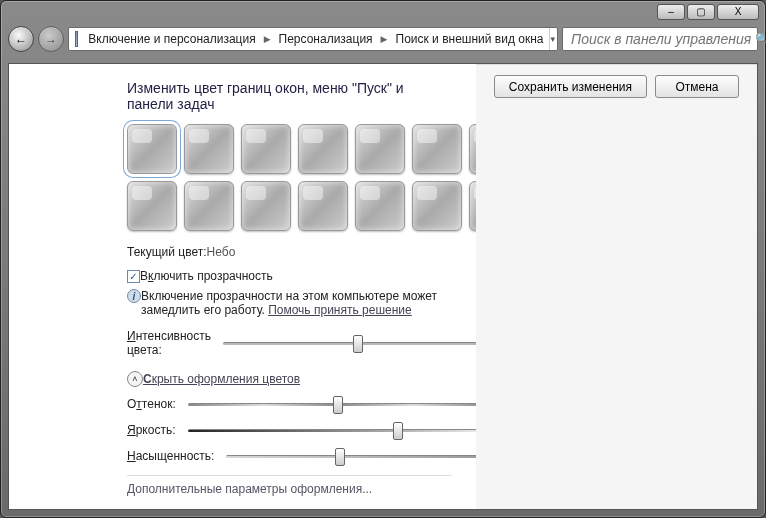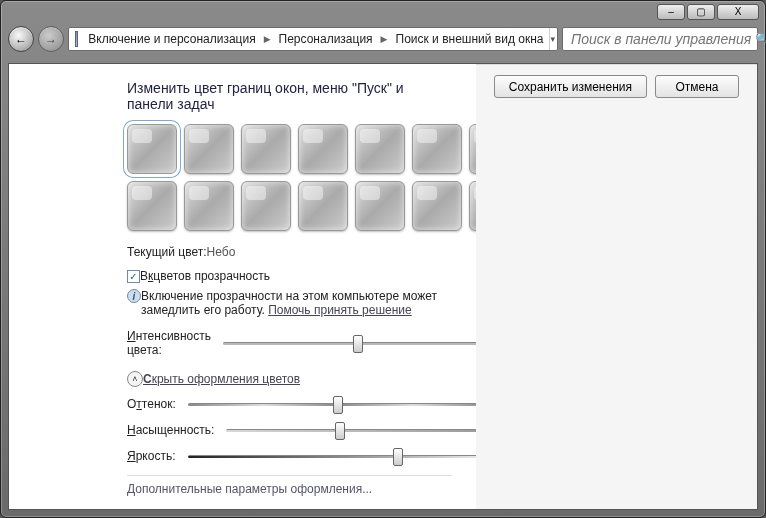--- a/index.html
+++ b/index.html
@@ -312,21 +312,21 @@
       </div>
 
       <div class="row">
         <span class="label">Текущий цвет:</span>
         <span style="color:#555">Небо</span>
       </div>
 
       <div class="row" style="margin-top:10px">
         <span class="checkbox">✓</span>
         <span class="label">
-          <span>В</span><b>к</b><span>цветов прозрачность</span>
+          <span>В</span><b>к</b><span>лючить прозрачность</span>
         </span>
       </div>
 
       <div class="row" style="align-items:flex-start">
         <span class="info-icon">i</span>
         <span style="max-width:480px">
           <span>Включение прозрачности на этом компьютере может замедлить его работу. </span>
           <span class="link">Помочь принять решение</span>
         </span>
       </div>
@@ -353,38 +353,38 @@
           <span>О</span><b>т</b><span>тенок:</span>
         </span>
         <div class="slider">
           <div class="track gradient"></div>
           <div class="thumb" style="left:50%"></div>
         </div>
       </div>
 
       <div class="slider-row">
         <span class="slabel">
+          <b>Я</b><span>ркость:</span>
+        </span>
+        <div class="slider">
+          <div class="track" style="background:linear-gradient(90deg,#222,#eee)"></div>
+          <div class="thumb" style="left:70%"></div>
+        </div>
+      </div>
+
+      <div class="slider-row">
+        <span class="slabel">
           <b>Н</b><span>асыщенность:</span>
         </span>
         <div class="slider">
           <div class="track" style="background:linear-gradient(90deg,#d8d8d8,#909090)"></div>
           <div class="thumb" style="left:38%"></div>
         </div>
       </div>
 
-      <div class="slider-row">
-        <span class="slabel">
-          <b>Я</b><span>ркость:</span>
-        </span>
-        <div class="slider">
-          <div class="track" style="background:linear-gradient(90deg,#222,#eee)"></div>
-          <div class="thumb" style="left:70%"></div>
-        </div>
-      </div>
-
       <div class="divider-line"></div>
       <div class="row">
         <span class="link" style="color:#556;text-decoration:none">Дополнительные параметры оформления...</span>
       </div>
     </div>
 
     <div class="footer">
       <div class="btn">Сохранить изменения</div>
       <div class="btn">Отмена</div>
     </div>

